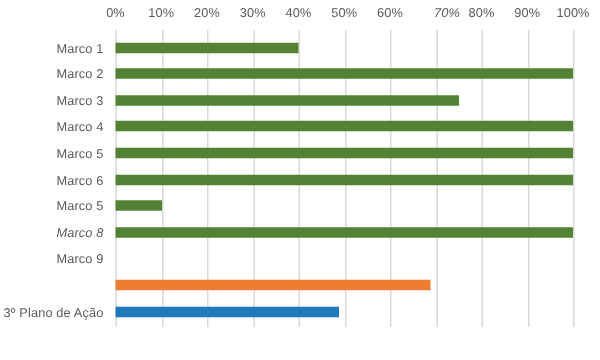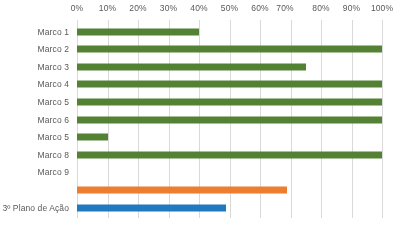--- a/index.html
+++ b/index.html
@@ -99,21 +99,21 @@
 <div id="chart-root">
 
   <div class="x-axis-labels">
       <span class="x-tick-label" style="left: 77px;">0%</span>
       <span class="x-tick-label" style="left: 107.5px;">10%</span>
       <span class="x-tick-label" style="left: 138px;">20%</span>
       <span class="x-tick-label" style="left: 168.5px;">30%</span>
       <span class="x-tick-label" style="left: 199px;">40%</span>
       <span class="x-tick-label" style="left: 229.5px;">50%</span>
       <span class="x-tick-label" style="left: 260px;">60%</span>
-      <span class="x-tick-label" style="left: 285px;">70%</span>
+      <span class="x-tick-label" style="left: 298px; font-style: italic;">70%</span>
       <span class="x-tick-label" style="left: 321px;">80%</span>
       <span class="x-tick-label" style="left: 351.5px;">90%</span>
       <span class="x-tick-label" style="left: 382px;">100%</span>
     </div>
 
   <div class="plot-area">
       <div class="gridline axis-line" style="left: 0px; background: rgb(217, 217, 217);"></div>
       <div class="gridline" style="left: 30.5px; background: rgb(217, 217, 217);"></div>
       <div class="gridline" style="left: 61px; background: rgb(217, 217, 217);"></div>
       <div class="gridline" style="left: 91.5px; background: rgb(217, 217, 217);"></div>
@@ -127,21 +127,21 @@
     </div>
 
   <div class="cat-labels">
       <div class="cat-label" style="top: 11.5px;">Marco 1</div>
       <div class="cat-label" style="top: 29.1px;">Marco 2</div>
       <div class="cat-label" style="top: 46.7px;">Marco 3</div>
       <div class="cat-label" style="top: 64.3px; padding-left: 23px;">Marco 4</div>
       <div class="cat-label" style="top: 81.9px;">Marco 5</div>
       <div class="cat-label" style="top: 99.5px;">Marco 6</div>
       <div class="cat-label" style="top: 117.1px;">Marco 5</div>
-      <div class="cat-label" style="top: 134.7px;">Marco 8</div>
+      <div class="cat-label" style="top: 134.7px; font-style: italic;">Marco 8</div>
       <div class="cat-label" style="top: 152.3px; padding-left: 32px;">Marco 9</div>
       <div class="cat-label" style="top: 187.5px;">3º Plano de Ação</div>
     </div>
 
   <div class="bars-layer">
       <div class="bar" title="Marco 1: 40%" style="top: 11.5px; width: 122px; background: rgb(84, 130, 53);"></div>
       <div class="bar" title="Marco 2: 100%" style="top: 29.1px; width: 305px; background: rgb(84, 130, 53);"></div>
       <div class="bar" title="Marco 3: 75%" style="top: 46.7px; width: 228.75px; background: rgb(84, 130, 53);"></div>
       <div class="bar" title="Marco 4: 100%" style="top: 64.3px; width: 305px; background: rgb(84, 130, 53);"></div>
       <div class="bar" title="Marco 5: 100%" style="top: 81.9px; width: 305px; background: rgb(84, 130, 53);"></div>

